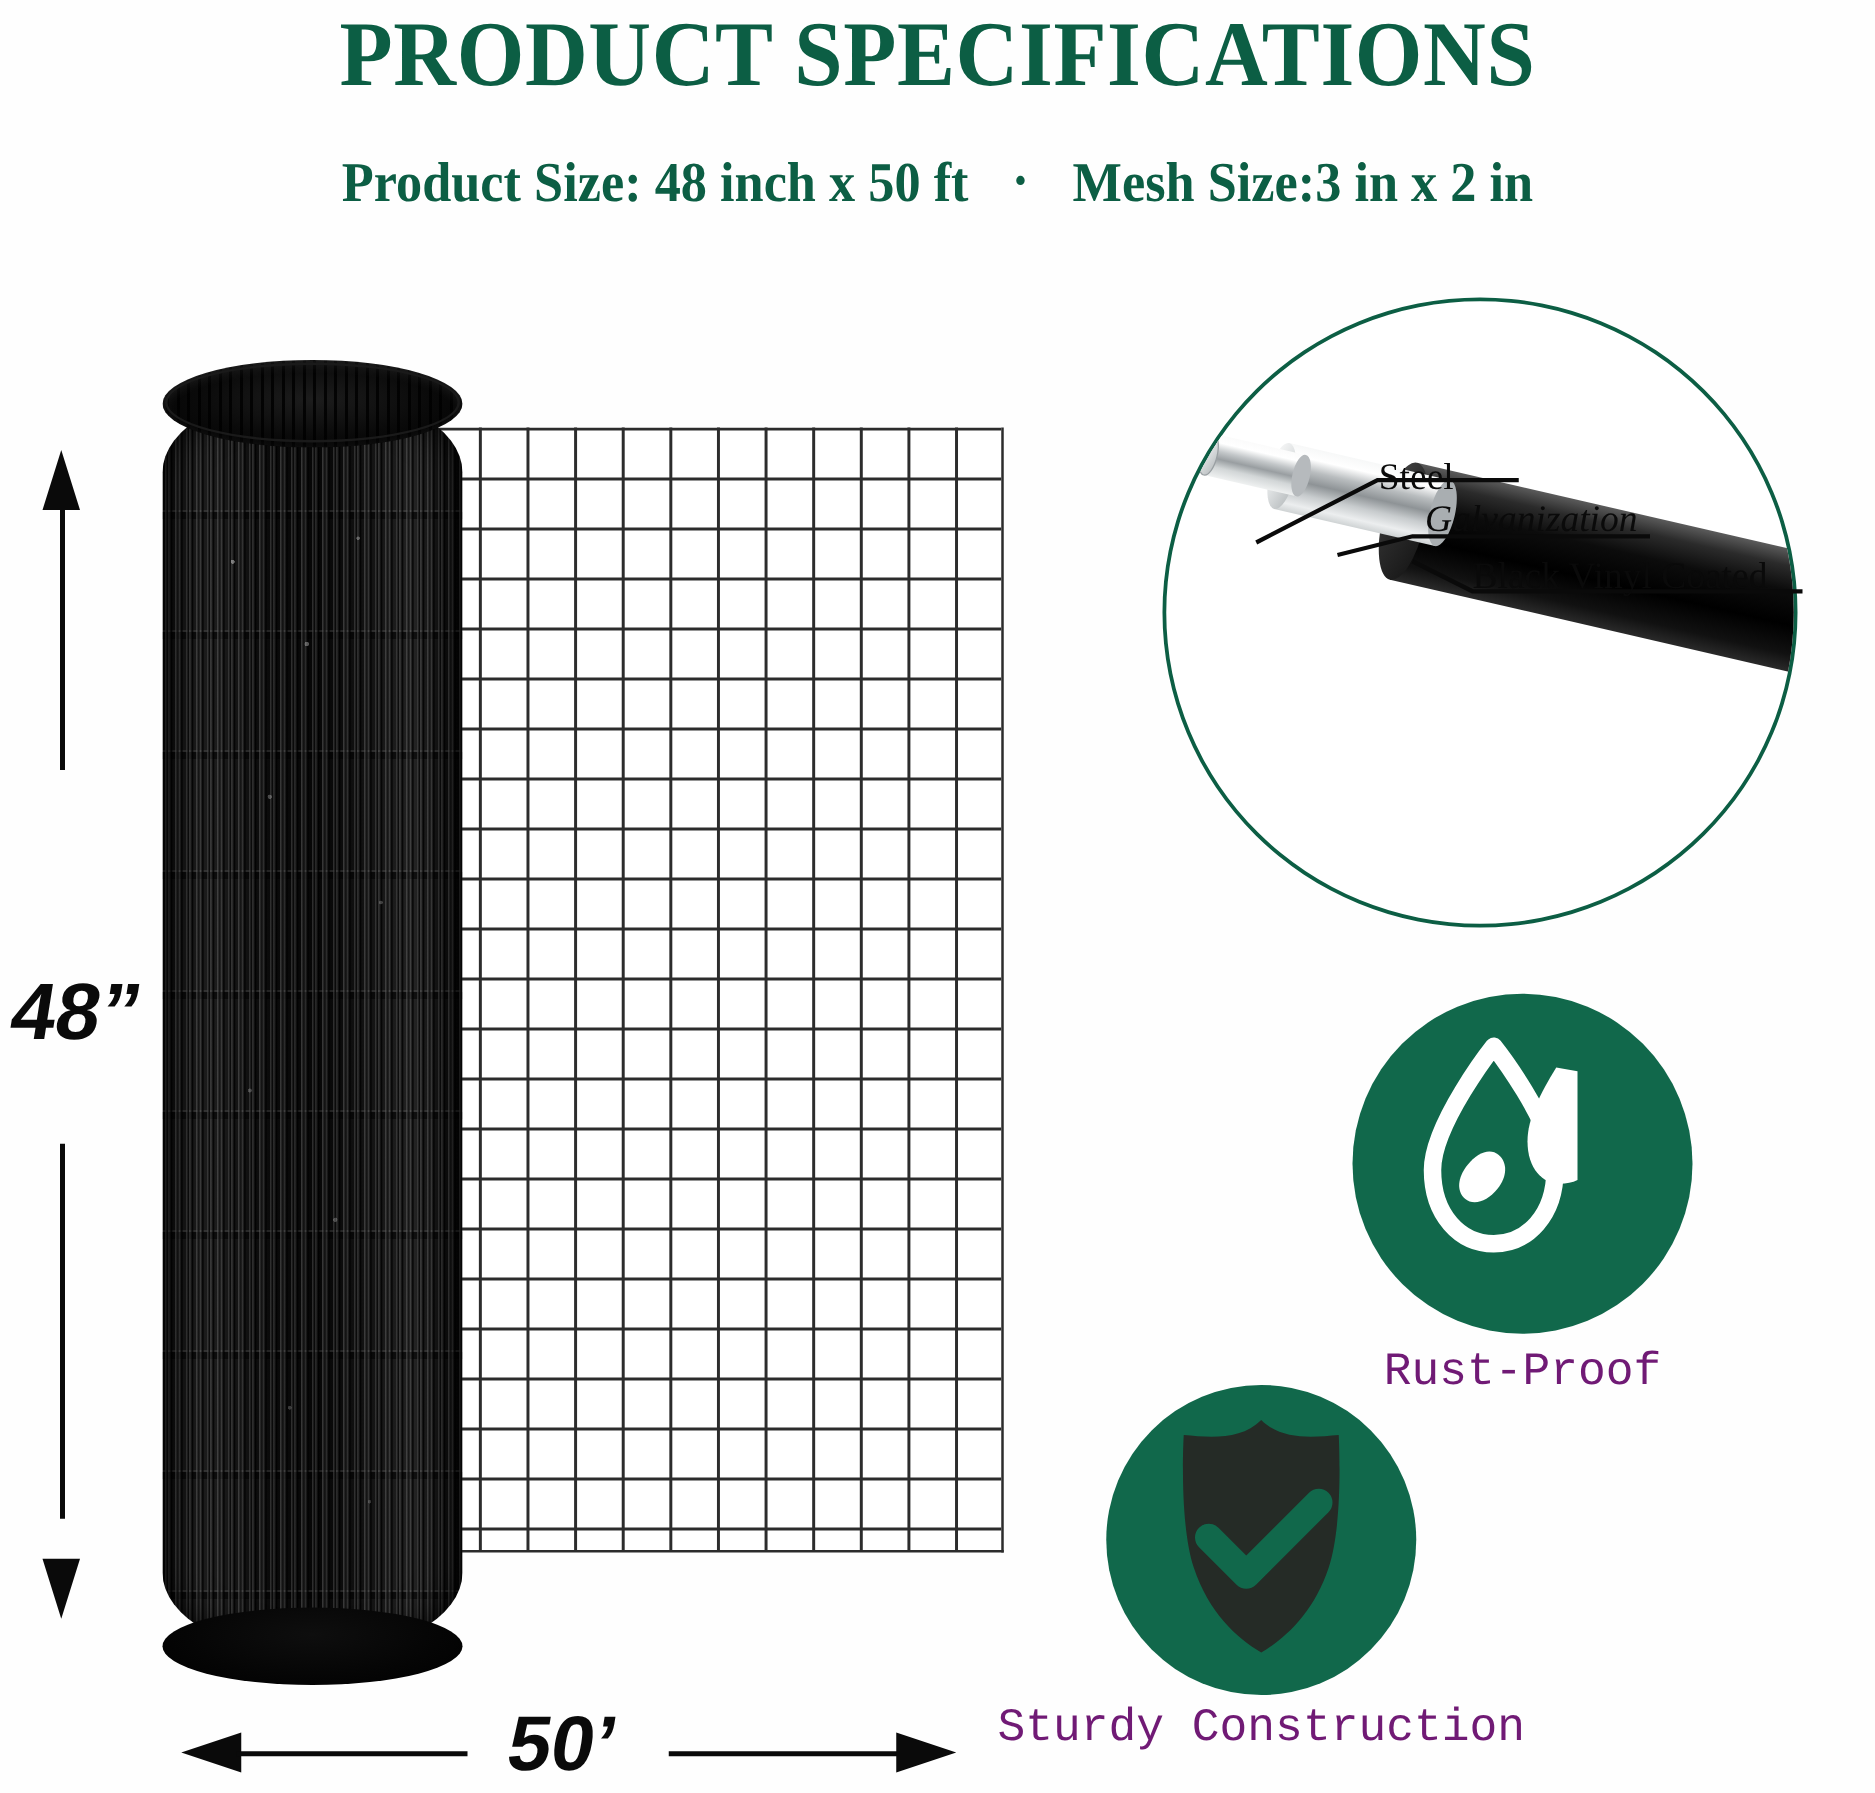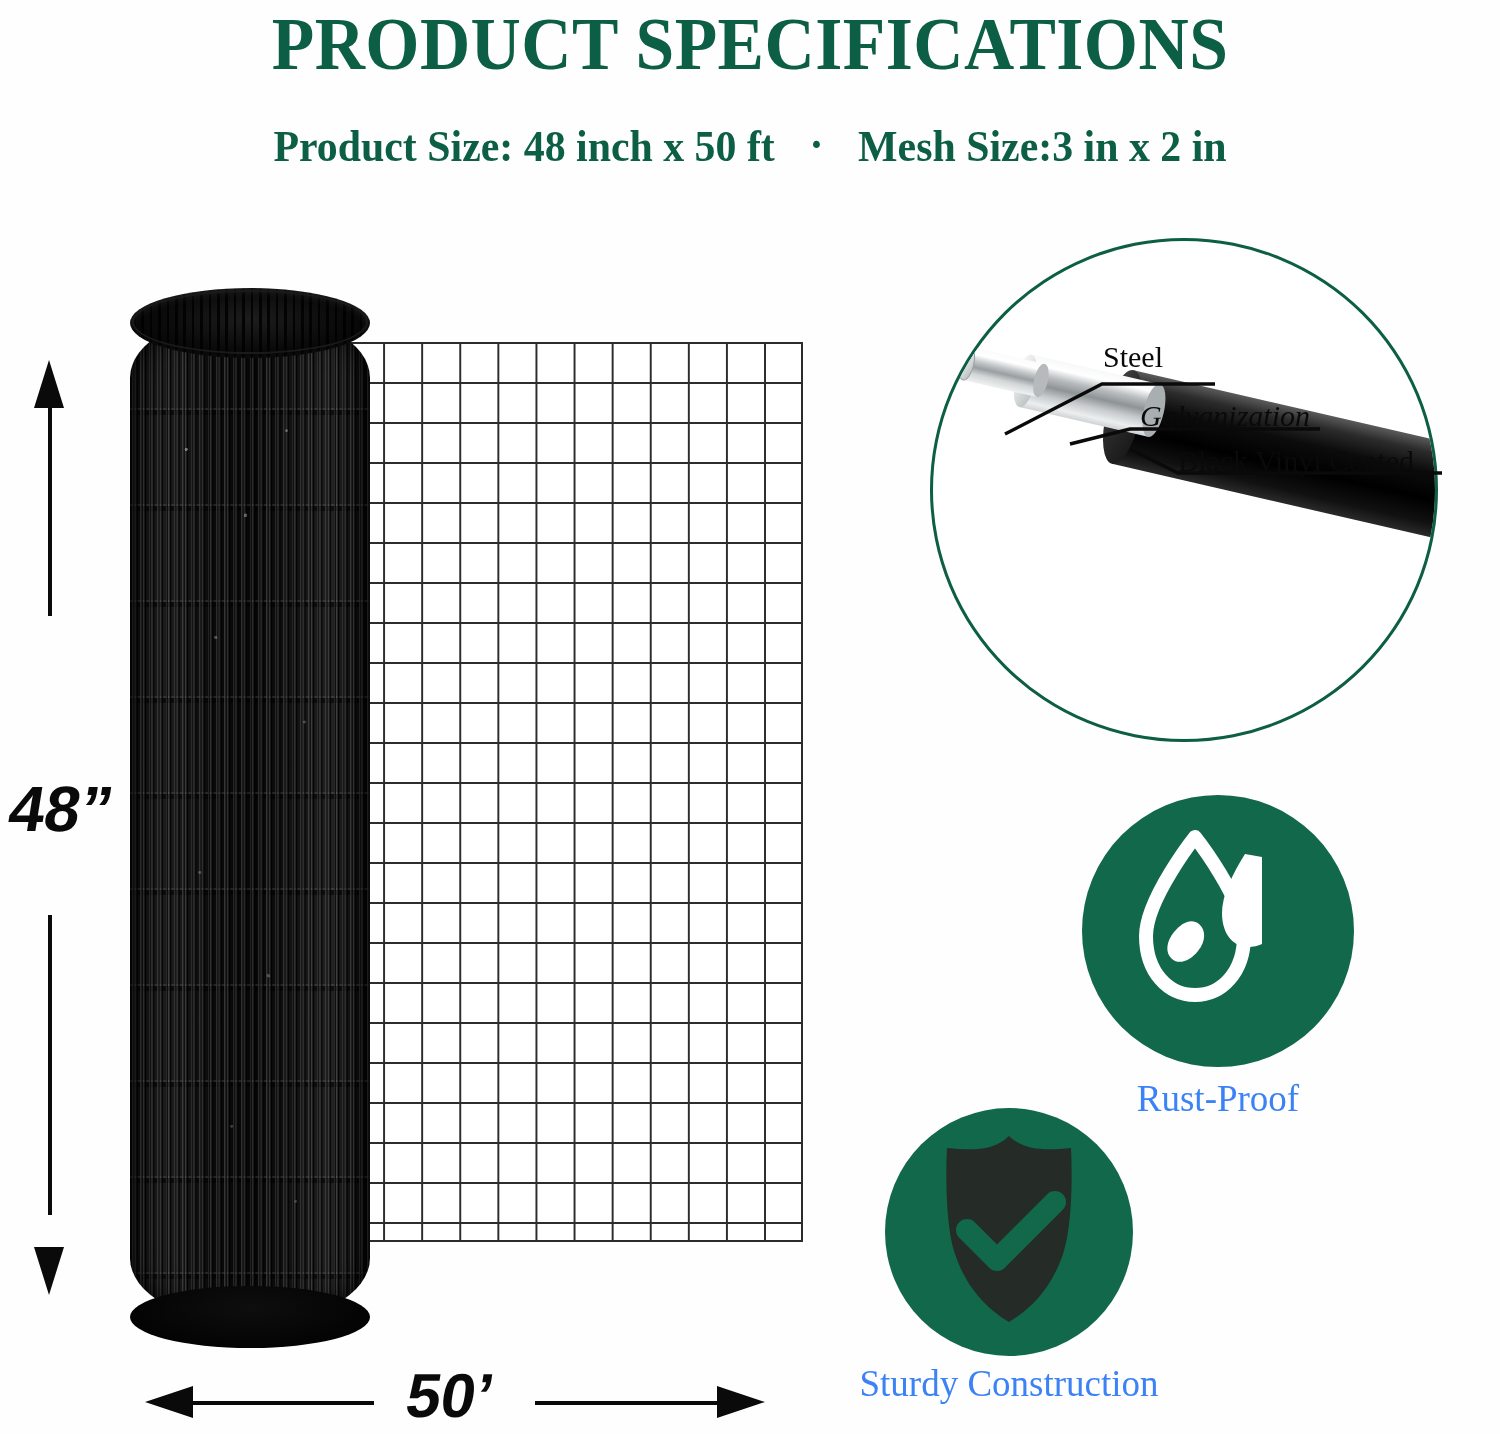--- a/index.html
+++ b/index.html
@@ -191,37 +191,38 @@
     width: 508px; height: 504px;
     border: 3.2px solid #0c5e44;
     border-radius: 50%;
     background: #fff;
     overflow: hidden;
   }
   #detail-circle svg { display: block; }
 
   
   .callout { position: absolute; font-size: 30px; color: #0a0a0a; white-space: nowrap; }
-  #lbl-steel  { left: 1103px; top: 340px; }
+  #lbl-steel  { left: 1103px; top: 365px; }
   #lbl-galv   { left: 1140px; top: 399px; font-style: italic; }
   #lbl-vinyl  { left: 1178px; top: 444px; }
 
   #leaders { position: absolute; left: 930px; top: 238px; width: 520px; height: 510px; }
 
   
   .badge { position: absolute; }
   .badge .disc {
     border-radius: 50%;
     background: #11684b;
     position: relative;
   }
   .badge .cap {
     position: absolute; left: 50%; transform: translateX(-50%);
-    text-align: right; font-size: 37px; color: #3b82f6;
-    white-space: nowrap;
+    text-align: right; font-size: 37px; color: #701a75;
+    white-space: nowrap;
+    font-family: Liberation Mono, monospace;
   }
 
   #badge-rust { left: 1082px; top: 795px; }
   #badge-rust .disc { width: 272px; height: 272px; }
   #badge-rust .cap  { top: 282px; }
 
   #badge-sturdy { left: 885px; top: 1108px; }
   #badge-sturdy .disc { width: 248px; height: 248px; }
   #badge-sturdy .cap  { top: 254px; }
 

